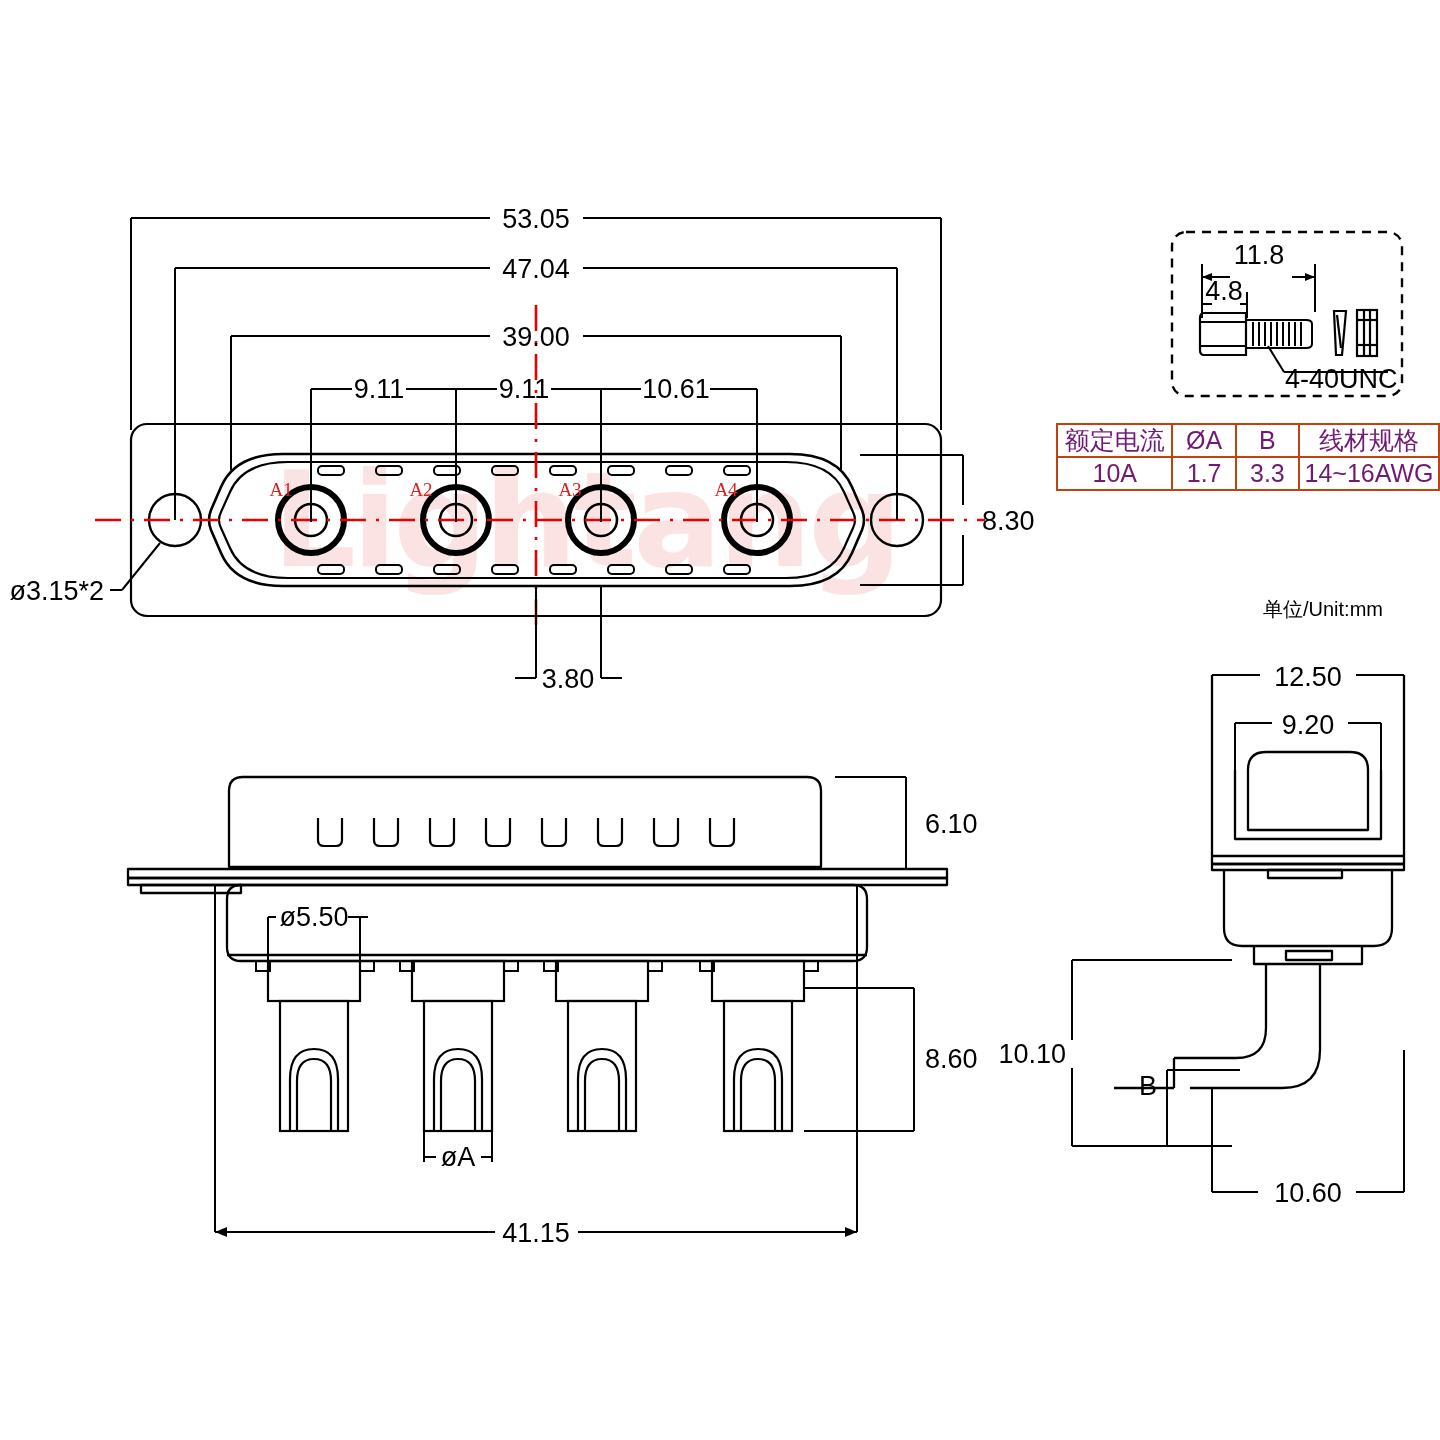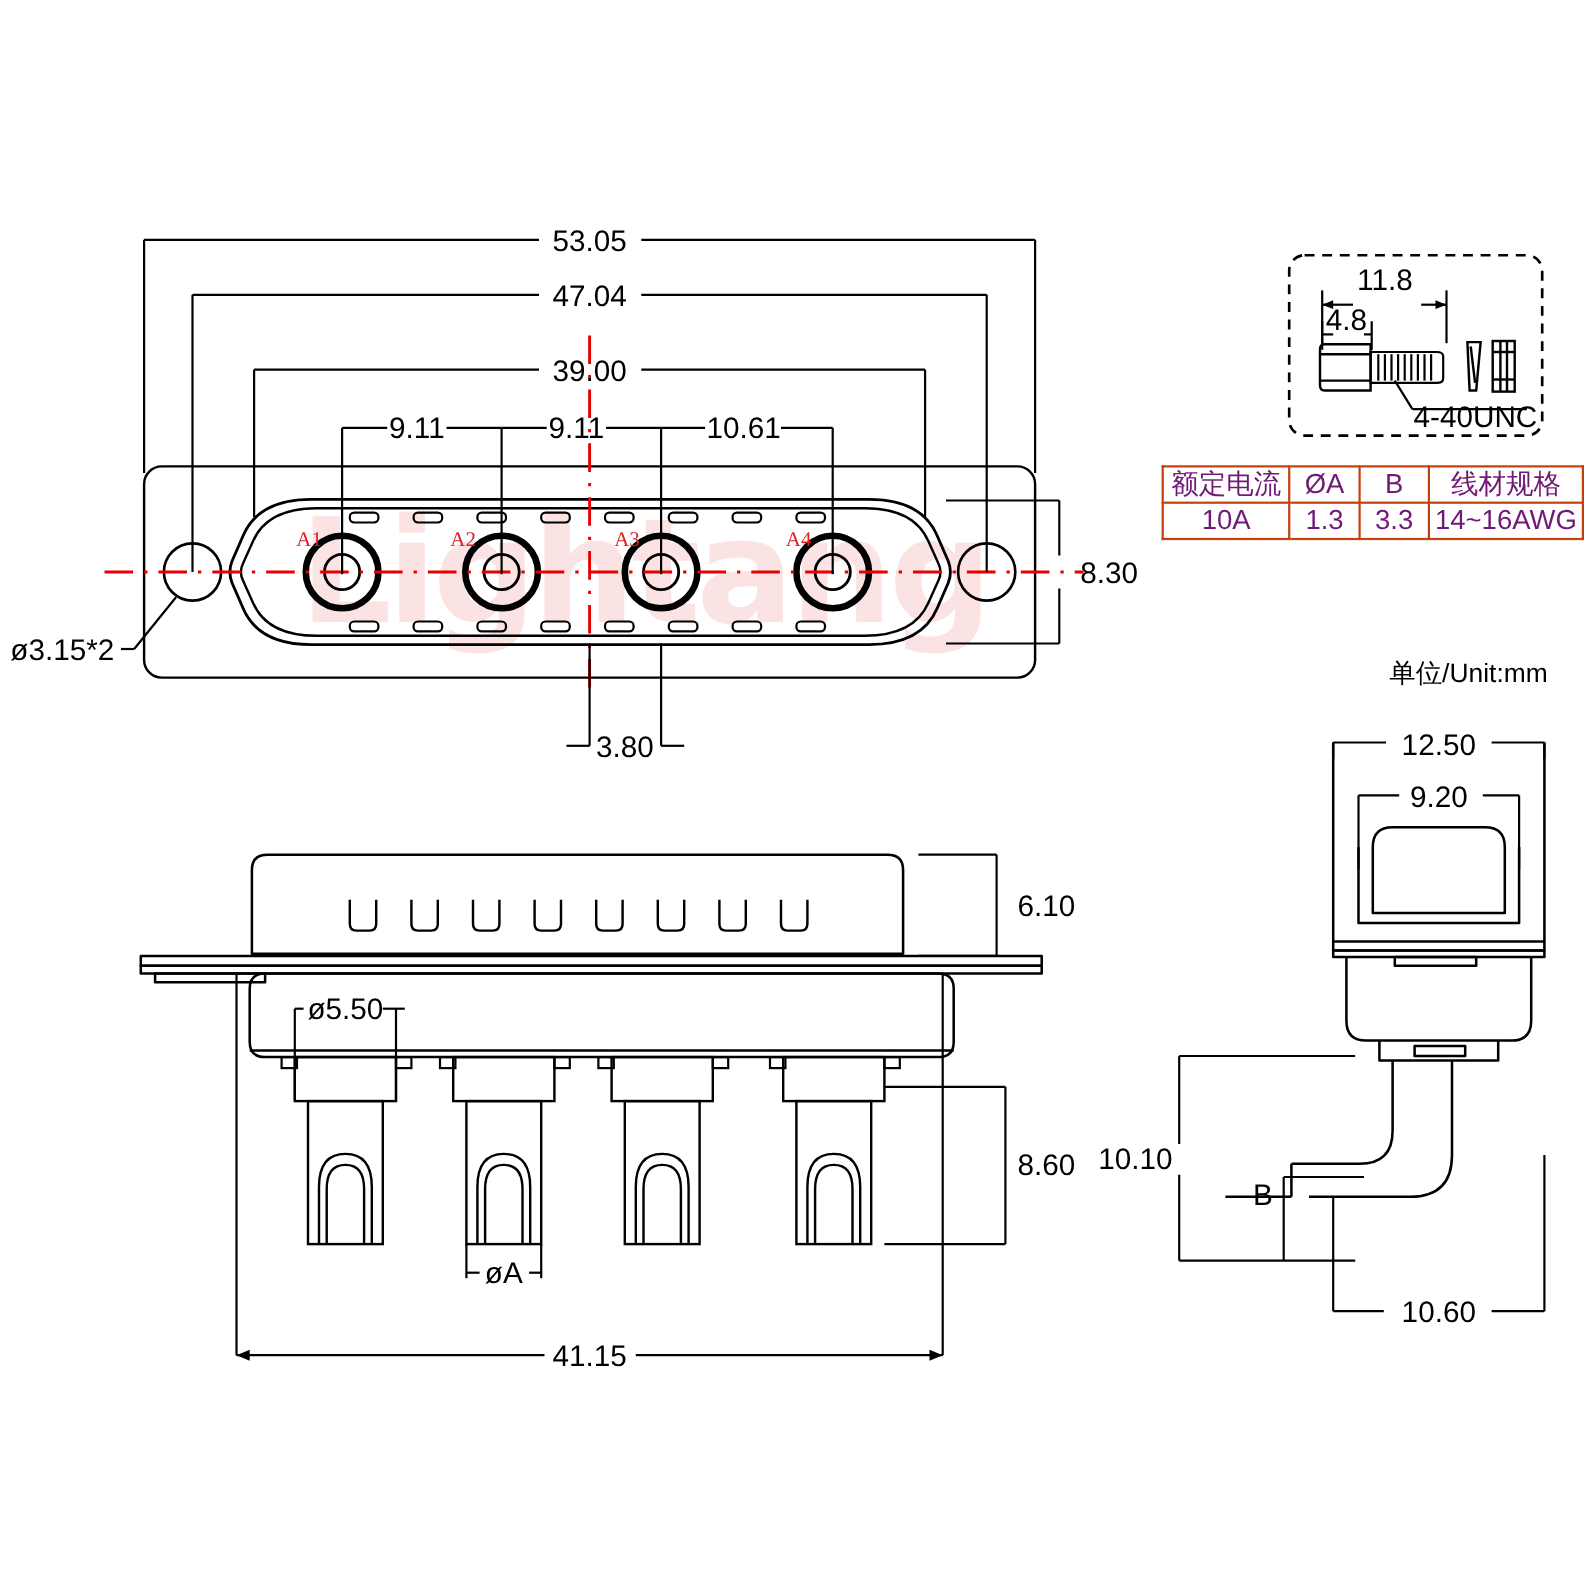--- a/index.html
+++ b/index.html
@@ -5,21 +5,21 @@
   html,body{margin:0;padding:0;background:#ffffff;}
   body{width:1440px;height:1440px;position:relative;overflow:hidden;
        font-family:"Liberation Sans","DejaVu Sans",sans-serif;}
   #sheet{position:absolute;left:0;top:0;width:1440px;height:1440px;}
   svg.layer{position:absolute;left:0;top:0;width:1440px;height:1440px;overflow:visible;}
   .dimtxt{font-family:"Liberation Sans","DejaVu Sans",sans-serif;font-size:27px;fill:#000;}
   .pinlbl{font-family:"Liberation Serif","DejaVu Serif",serif;font-size:19px;fill:#e02020;}
   .tbl{position:absolute;border-collapse:collapse;}
   .tbl td{border:2px solid #c2410c;text-align:center;font-size:25px;padding:1px 4px;
           font-family:"Liberation Sans","DejaVu Sans",sans-serif;color:#701a75;line-height:1.15;}
-  .unit{position:absolute;font-size:24px;color:#000;
+  .unit{position:absolute;font-size:20px;color:#000;
         font-family:"Liberation Sans","DejaVu Sans",sans-serif;}
   .wm{position:absolute;font-family:"DejaVu Sans",sans-serif;font-weight:bold;
       font-size:132px;color:#fce3e3;letter-spacing:-4px;user-select:none;}
 </style>
 </head>
 <body>
 
 <div id="sheet">
 
   <div class="wm" style="left:272px;top:443px;">Lightang</div>
@@ -209,21 +209,21 @@
   <table class="tbl" style="left:1056px;top:423px;">
     <tbody>
         <tr>
       <td style="width:108px">额定电流</td>
       <td style="width:54px">ØA</td>
       <td style="width:54px">B</td>
       <td style="width:130px">线材规格</td>
     </tr>
     <tr>
       <td>10A</td>
-      <td>1.3</td>
+      <td>1.7</td>
       <td>3.3</td>
       <td>14~16AWG</td>
     </tr>
   </tbody>
     </table>
   <div class="unit" style="left:1263px;top:596px;">单位/Unit:mm</div>
 
   <svg class="layer">
     <g fill="none" stroke="#000" stroke-width="2.3" stroke-linejoin="round">
 

